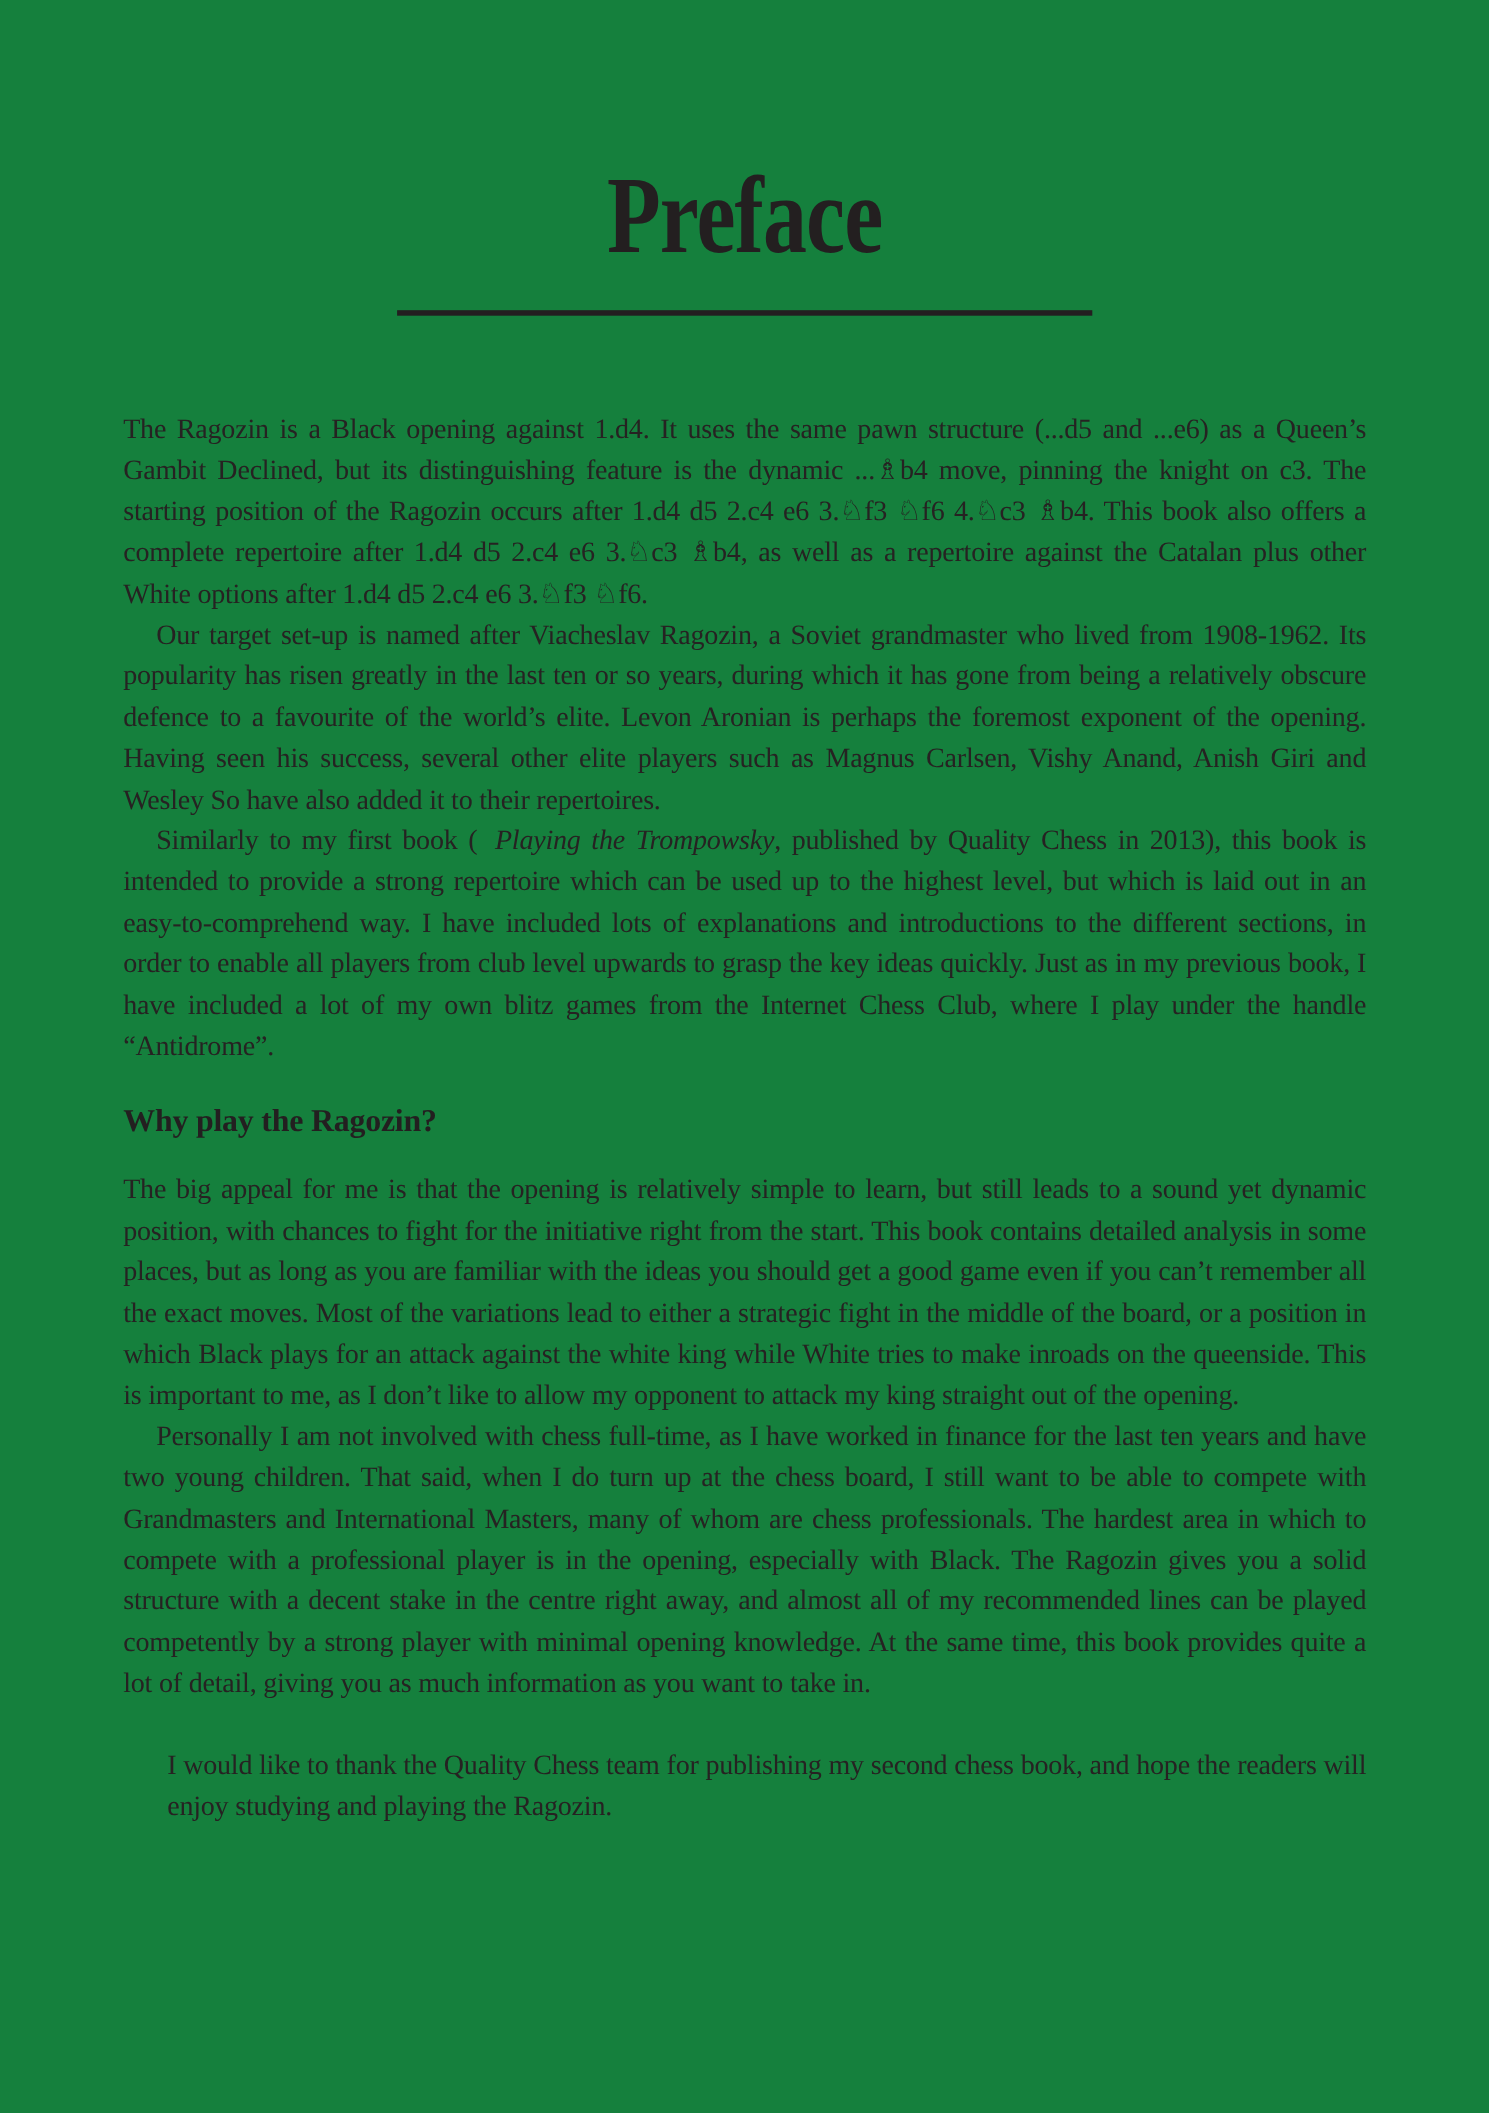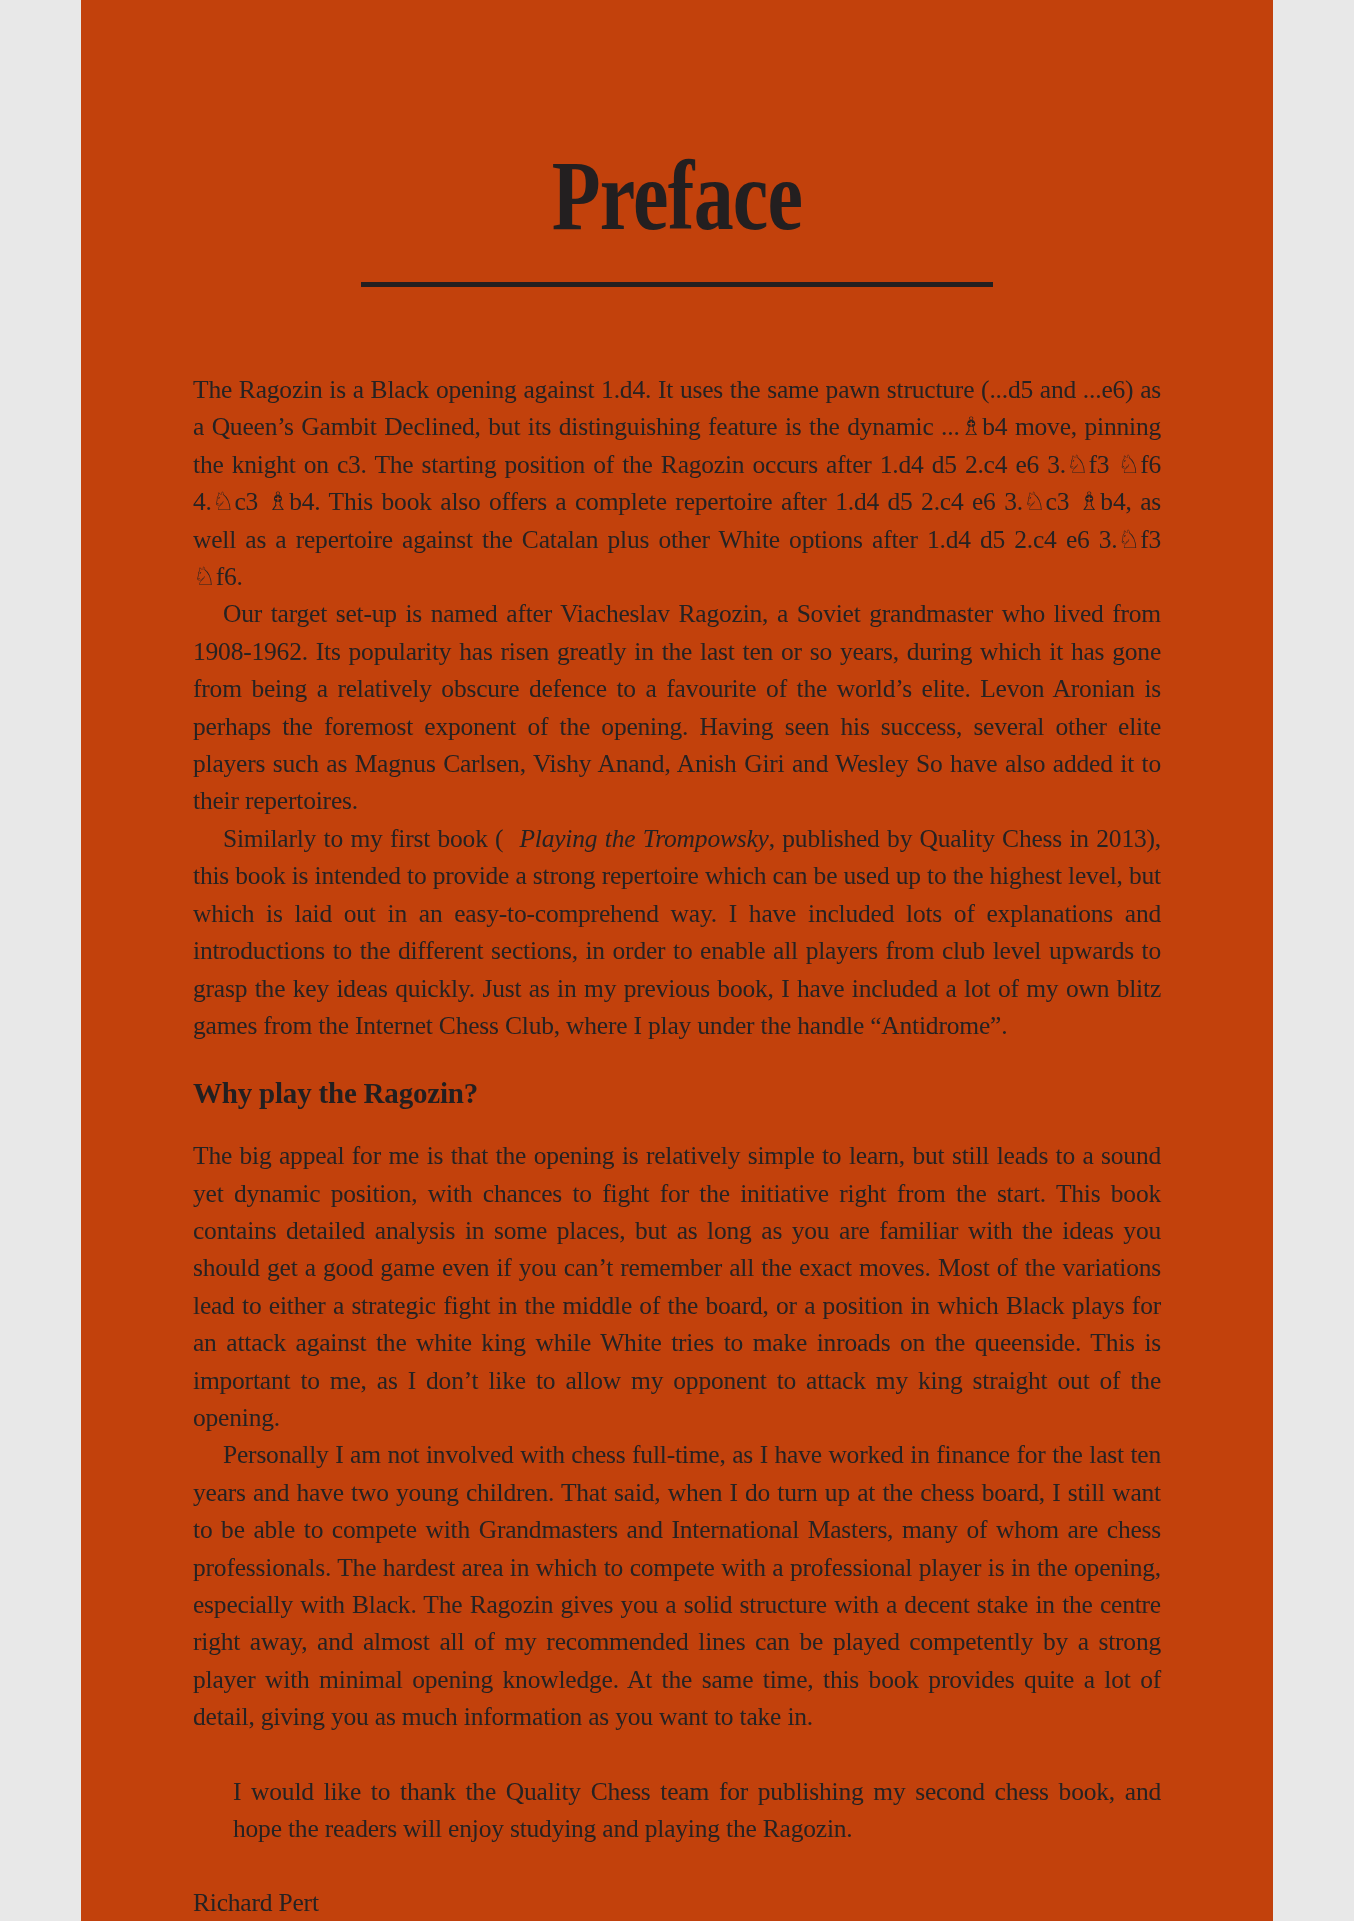--- a/index.html
+++ b/index.html
@@ -1,21 +1,21 @@
 <!DOCTYPE html>
 <html><head>
 <meta charset="utf-8">
 <style>
   html, body { margin: 0; padding: 0; background: #e8e8e8; }
   .page {
     position: relative;
-    width: 1192px;
+    width: 1354px;
     height: 1921px;
     margin: 0 auto;
-    background: #c2410c;
+    background: #15803d;
     font-family: "Liberation Serif", serif;
     color: #262222;
     overflow: hidden;
     box-sizing: border-box;
   }
   .content {
     padding: 0 112px;
   }
   h1.page-title {
     margin: 146px 0 0 0;
@@ -77,18 +77,14 @@
 
     <div>
         <p class="para"><span>The big appeal for me is that the opening is relatively simple to learn, but still leads to a sound yet dynamic position, with chances to fight for the initiative right from the start. This book contains detailed analysis in some places, but as long as you are familiar with the ideas you should get a good game even if you can’t remember all the exact moves. Most of the variations lead to either a strategic fight in the middle of the board, or a position in which Black plays for an attack against the white king while White tries to make inroads on the queenside. This is important to me, as I don’t like to allow my opponent to attack my king straight out of the opening.</span></p>
         <p class="para indent"><span>Personally I am not involved with chess full-time, as I have worked in finance for the last ten years and have two young children. That said, when I do turn up at the chess board, I still want to be able to compete with Grandmasters and International Masters, many of whom are chess professionals. The hardest area in which to compete with a professional player is in the opening, especially with Black. The Ragozin gives you a solid structure with a decent stake in the centre right away, and almost all of my recommended lines can be played competently by a strong player with minimal opening knowledge. At the same time, this book provides quite a lot of detail, giving you as much information as you want to take in.</span></p>
       </div>
 
     <div class="closing-block">
         <p class="para"><span>I would like to thank the Quality Chess team for publishing my second chess book, and hope the readers will enjoy studying and playing the Ragozin.</span></p>
       </div>
 
-    <div class="signature-block">
-      <span class="sig-line">Richard Pert</span>
-      <span class="sig-line">Billericay, November 2016</span>
-    </div>
   </div>
 </div>
 
 </body></html>

